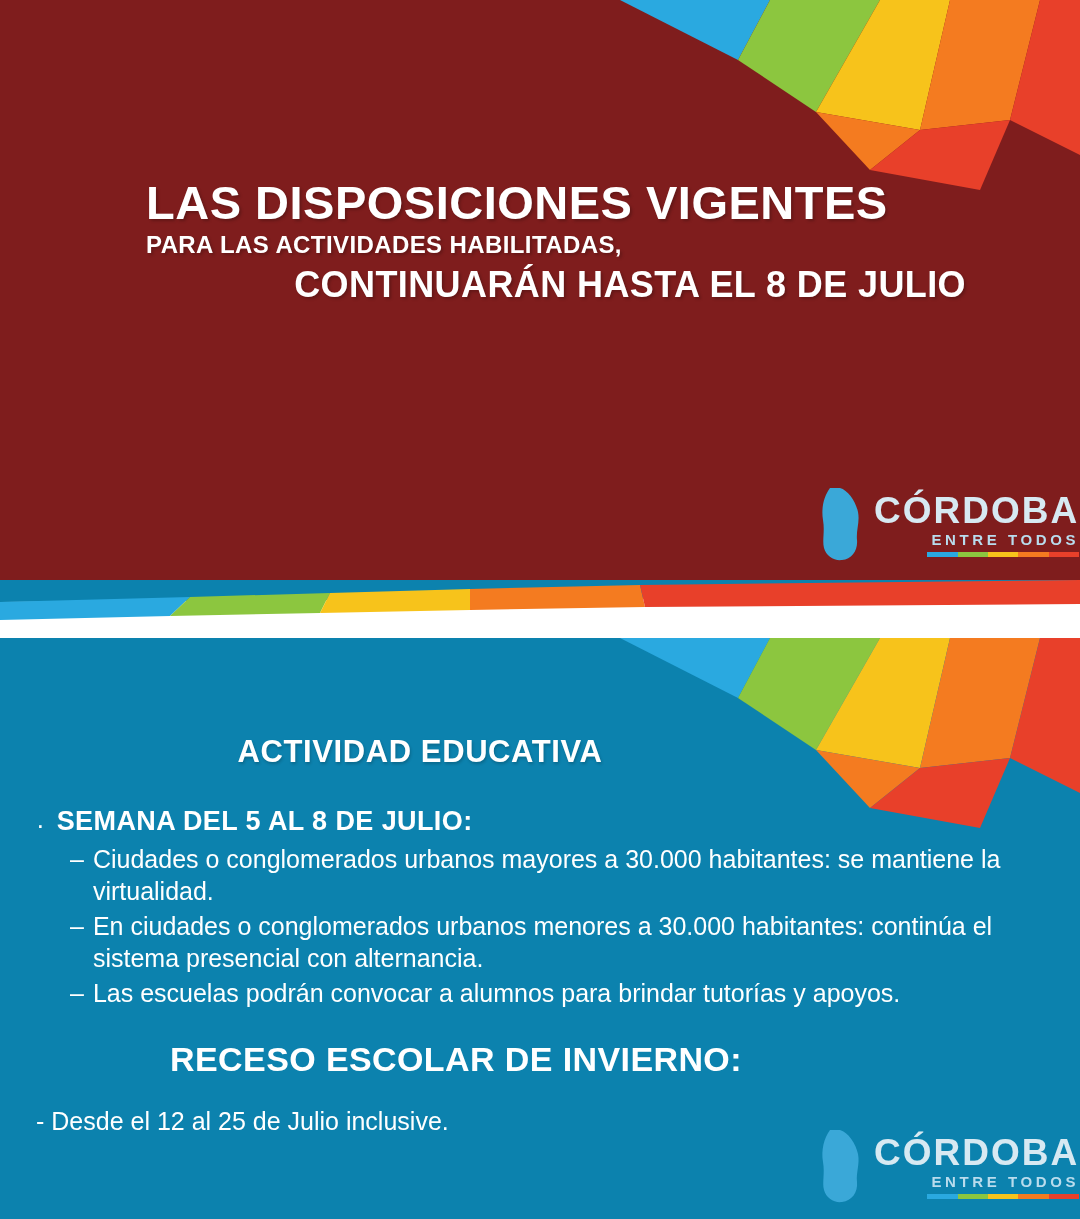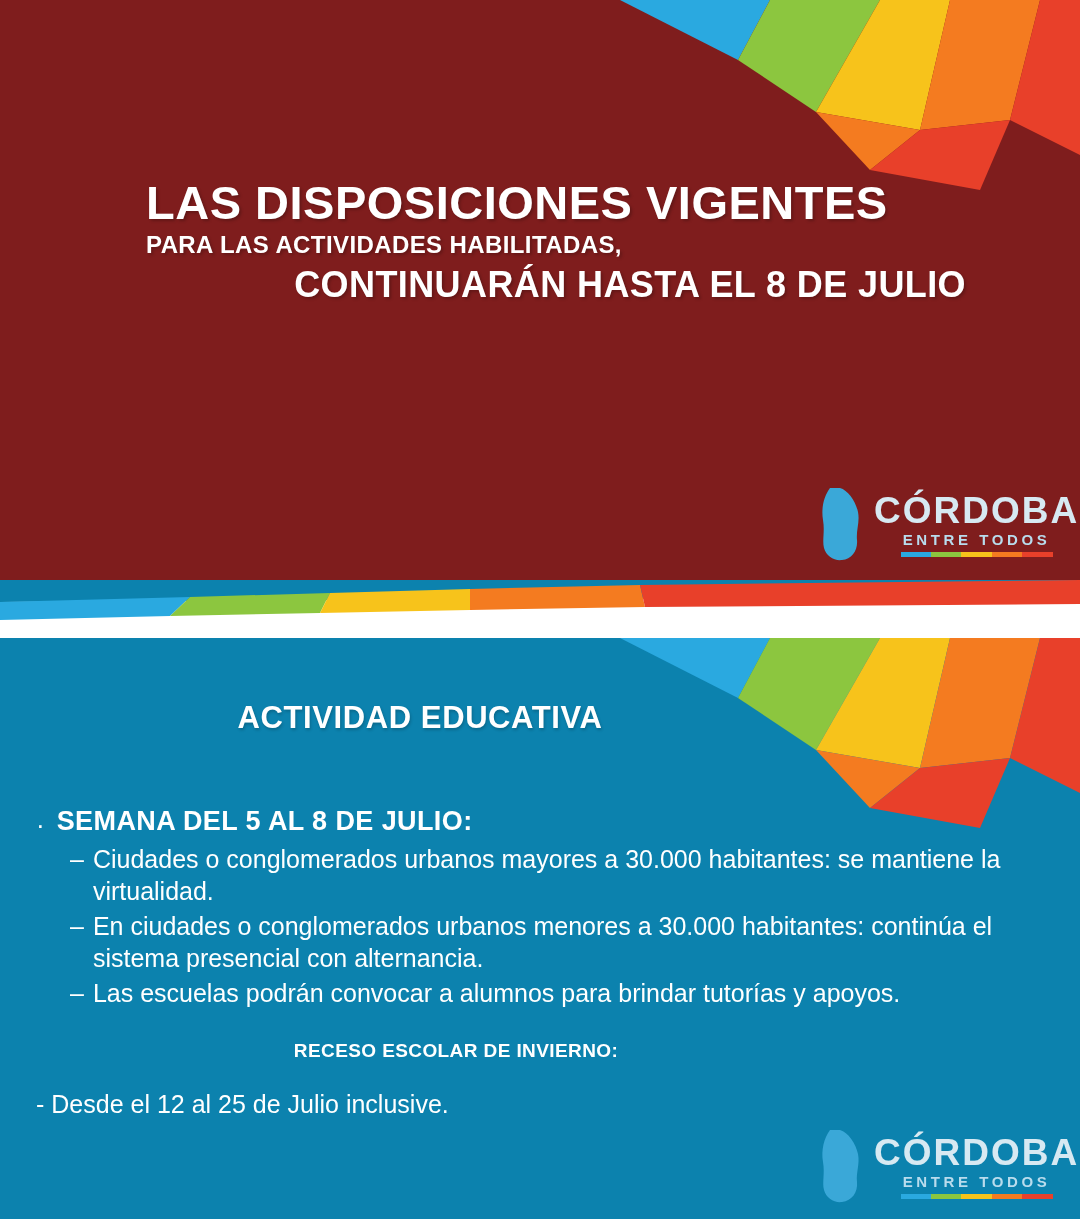--- a/index.html
+++ b/index.html
@@ -97,21 +97,21 @@
     align-items: center;
     gap: 10px;
   }
   .logo-map {
     width: 46px;
     height: 76px;
   }
   .logo-text {
     display: flex;
     flex-direction: column;
-    align-items: center;
+    align-items: flex-end;
   }
   .logo-main {
     color: #d7e9f2;
     font-size: 37px;
     font-weight: bold;
     letter-spacing: 2px;
     line-height: 1;
   }
   .logo-sub {
     color: #b9dced;
@@ -126,21 +126,21 @@
     width: 152px;
     height: 5px;
     margin-top: 5px;
   }
   .logo-bar i { flex: 1; display: block; }
 
   
   .section-title {
     position: absolute;
     left: 0;
-    top: 700px;
+    top: 734px;
     width: 840px;
     text-align: center;
     color: #ffffff;
     font-size: 31px;
     font-weight: bold;
     letter-spacing: 0.6px;
     text-shadow: 1px 2px 3px rgba(0,0,0,0.2);
   }
 
   .content {
@@ -178,21 +178,21 @@
     line-height: 1.26;
     margin-bottom: 4px;
   }
   .dash { flex: 0 0 auto; }
   .sub-text { flex: 1 1 auto; }
 
   .receso {
     margin-top: 30px;
     width: 840px;
     text-align: center;
-    font-size: 19px;
+    font-size: 34px;
     font-weight: bold;
     letter-spacing: 0.4px;
   }
   .receso-detail {
     margin-top: 28px;
     font-size: 25px;
   }
 
   .logo-top { left: 818px; top: 486px; }
   .logo-bottom { left: 818px; top: 1128px; }

